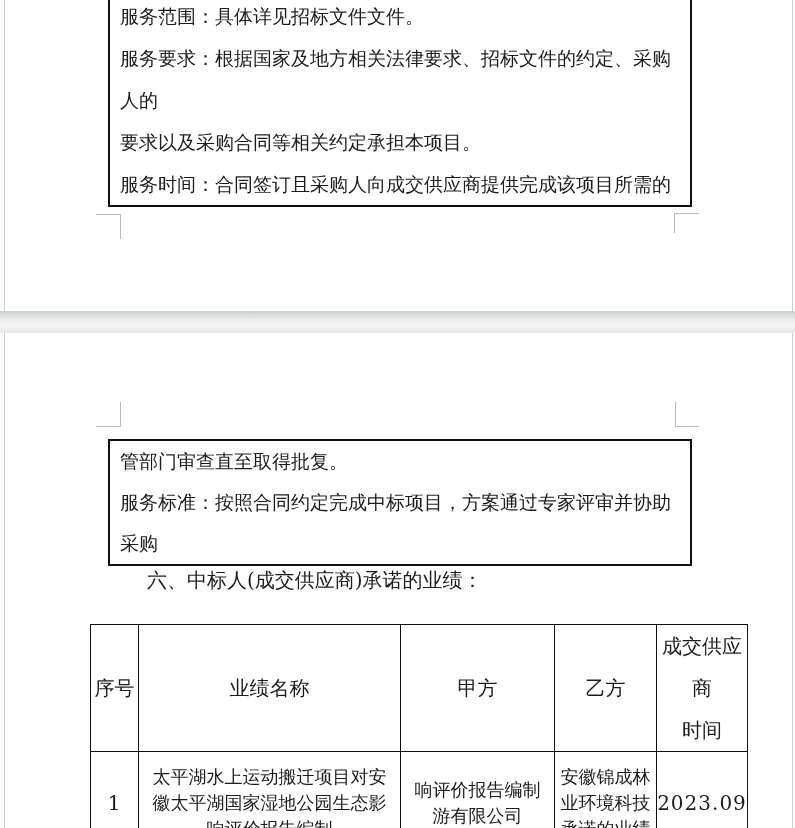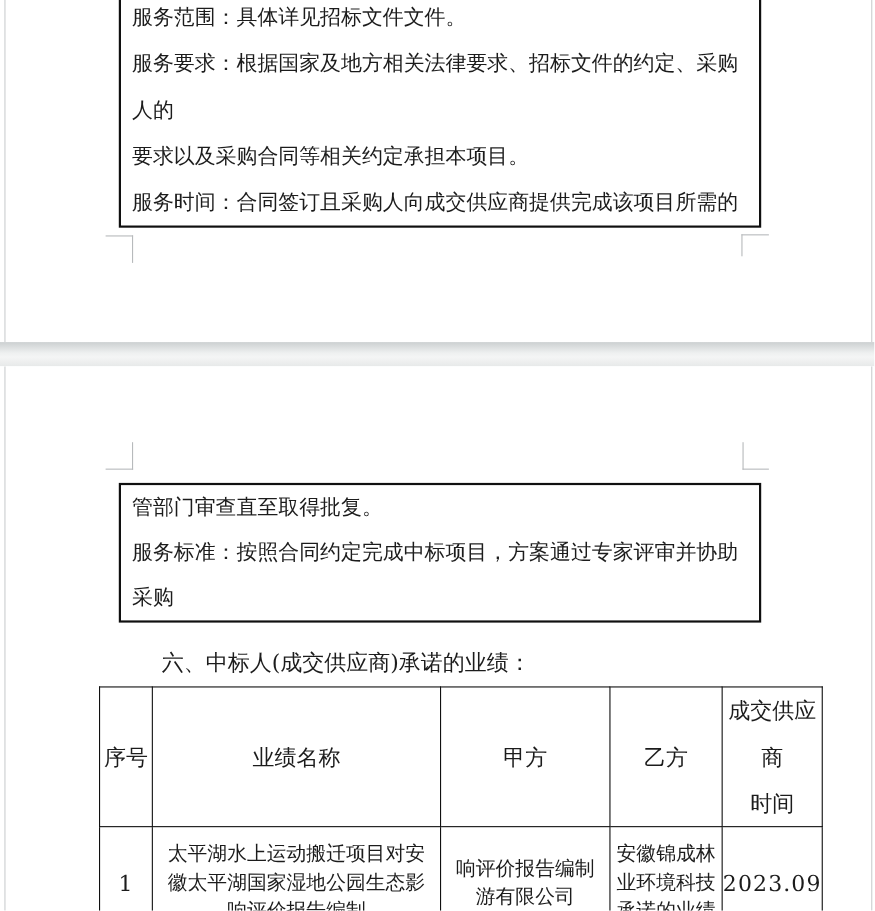--- a/index.html
+++ b/index.html
@@ -26,21 +26,21 @@
     border: 2px solid #101010;
     font-size: 19px; white-space: pre-line;
     padding-left: 10px; padding-right: 4px;
     overflow: hidden;
   }
   #box1 { top: -7px; height: 214px; line-height: 42px; }
   #box2 { top: 94px; height: 127px; line-height: 41px; margin-top: 12px; }
 
   .crop { position: absolute; background: #b7babc; }
 
-  #heading { position: absolute; left: 147px; top: 257px; font-size: 20px; font-weight: normal; line-height: 24px; }
+  #heading { position: absolute; left: 147px; top: 235px; font-size: 20px; font-weight: normal; line-height: 24px; }
 
   #perf-table {
     position: absolute; left: 90px; top: 291px; width: 657px;
     border-collapse: collapse; table-layout: fixed;
     font-size: 18px;
   }
   #perf-table td, #perf-table th {
     border: 1.5px solid #101010;
     text-align: center; vertical-align: middle;
     font-weight: normal; padding: 0;

